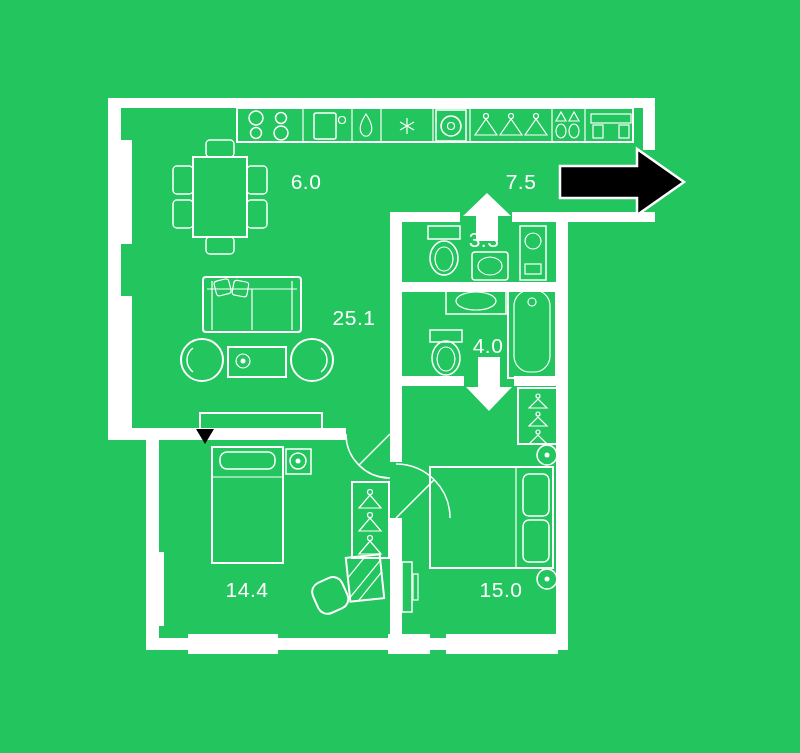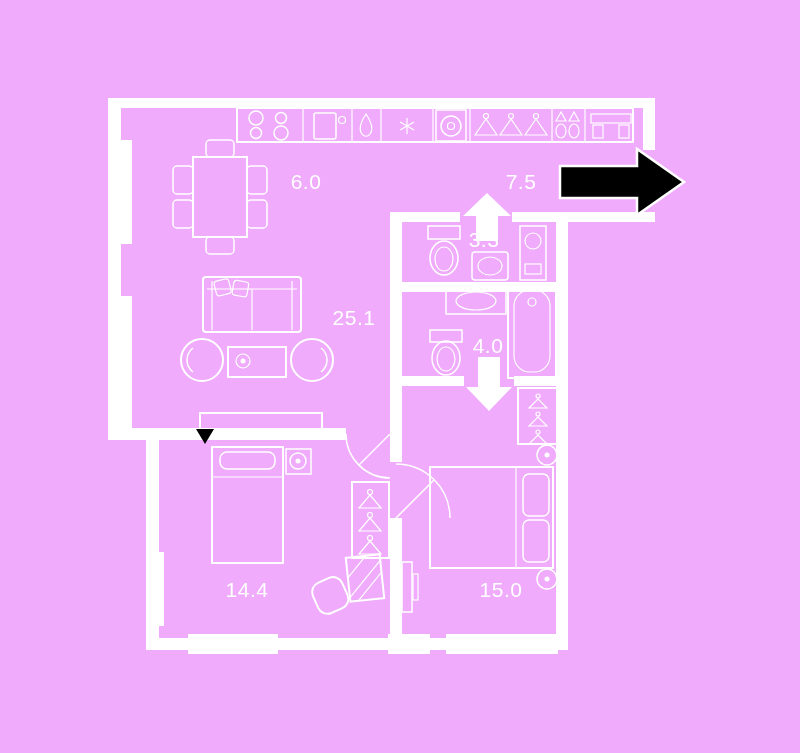--- a/index.html
+++ b/index.html
@@ -1,16 +1,16 @@
 <!DOCTYPE html>
 <html><head>
 <meta charset="utf-8">
 <style>
   html,body{margin:0;padding:0;background:#000;}
-  .stage{position:relative;width:800px;height:753px;background:#f0abfc;overflow:hidden;}
+  .stage{position:relative;width:800px;height:753px;background:#22c55e;overflow:hidden;}
   svg{display:block;}
   .wall{fill:#fff;stroke:none;}
   .ln{stroke:#fff;fill:none;stroke-width:2;stroke-linecap:butt;stroke-linejoin:miter;}
   .ln15{stroke:#fff;fill:none;stroke-width:1.5;}
   .ln12{stroke:#fff;fill:none;stroke-width:1.2;}
   .solid{fill:#fff;stroke:none;}
   .dot{fill:#fff;stroke:none;}
   .notch{fill:#000;stroke:none;}
   .arrow-outline{fill:#000;stroke:#fff;stroke-width:2.5;stroke-linejoin:miter;}
   .room-label{fill:#fff;font-family:"Liberation Sans",sans-serif;font-size:21px;letter-spacing:0.5px;text-anchor:middle;}

